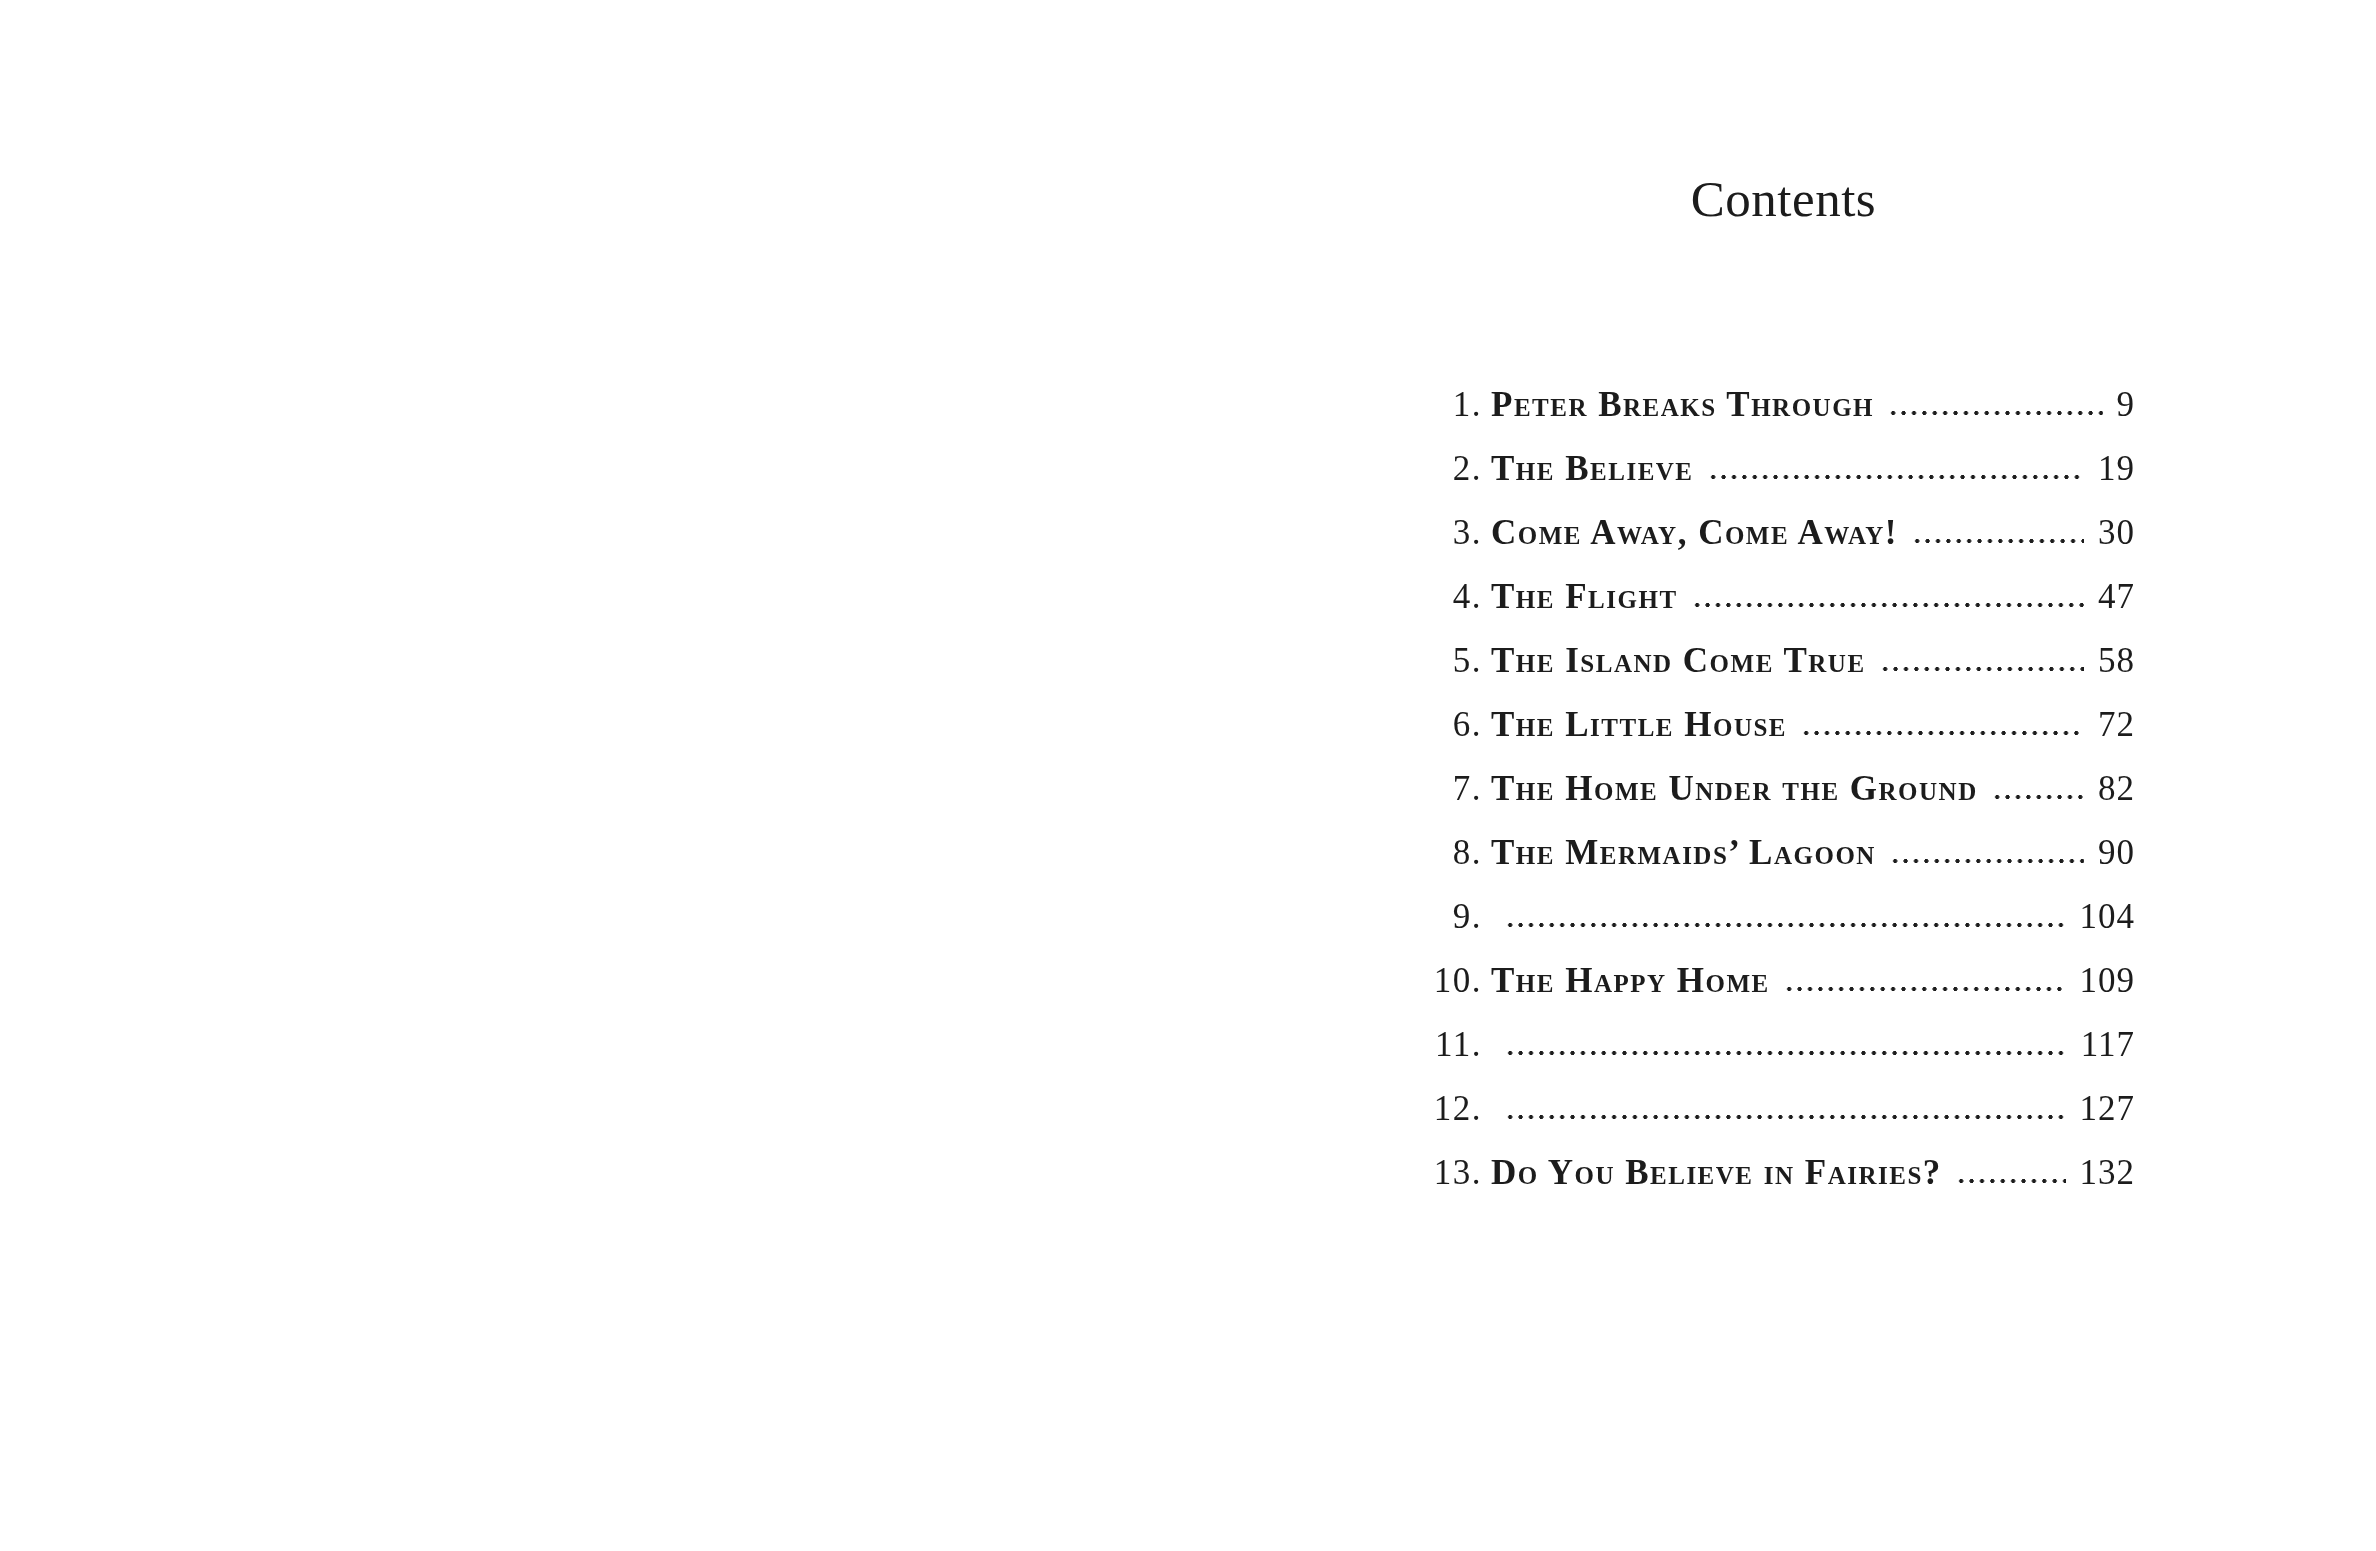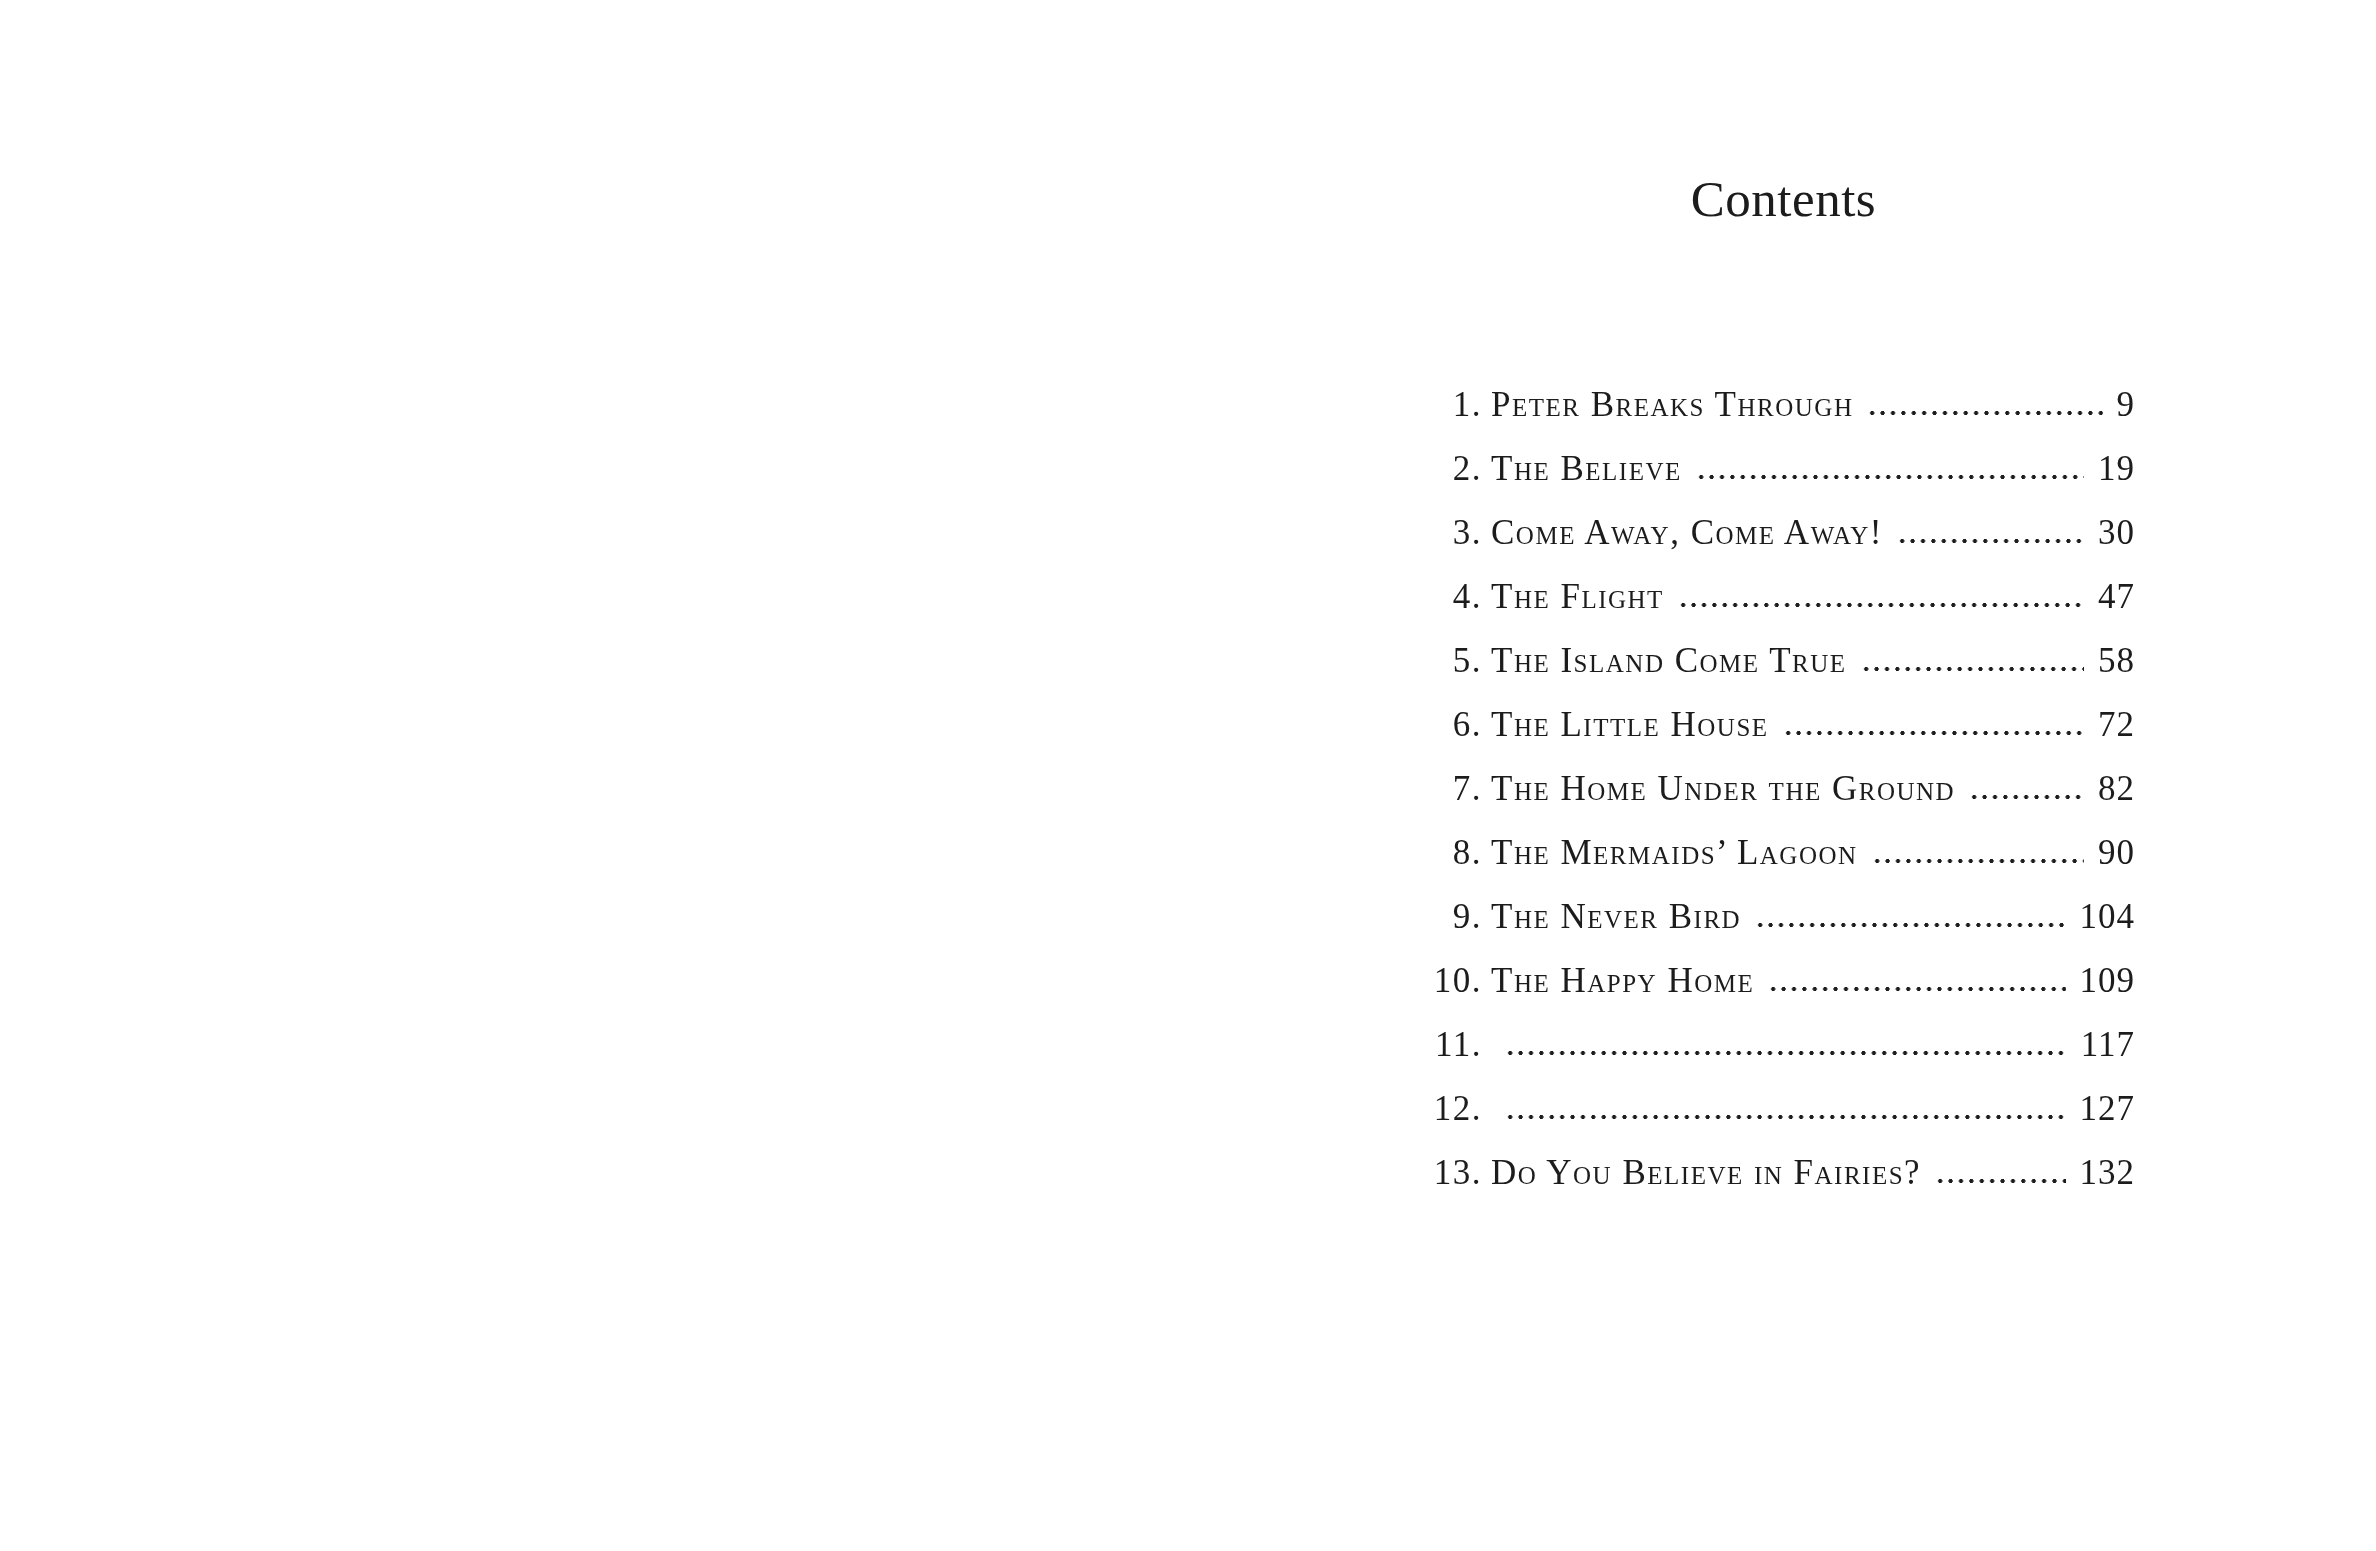--- a/index.html
+++ b/index.html
@@ -56,20 +56,21 @@
     white-space: nowrap;
   }
   .toc-row .num {
     flex: none;
     width: 50px;
     text-align: right;
     margin-right: 9px;
   }
   .toc-row .chapter {
     flex: none;
+    font-weight: bold;
   }
   .toc-row .dots {
     flex: 1 1 auto;
     min-width: 30px;
     height: 6px;
     margin: 0 14px 0 14px;
     background-image: radial-gradient(circle, var(--ink) 1.9px, rgba(0,0,0,0) 2.1px);
     background-size: 10.4px 6px;
     background-repeat: repeat-x;
     background-position: left bottom;
@@ -138,21 +139,20 @@
 
   <li class="toc-row">
     <span class="num">8.</span>
     <span class="chapter">The Mermaids’ Lagoon</span>
     <span class="dots"></span>
     <span class="pg">90</span>
   </li>
 
   <li class="toc-row">
     <span class="num">9.</span>
-    <span class="chapter">The Never Bird</span>
     <span class="dots"></span>
     <span class="pg">104</span>
   </li>
 
   <li class="toc-row">
     <span class="num">10.</span>
     <span class="chapter">The Happy Home</span>
     <span class="dots"></span>
     <span class="pg">109</span>
   </li>

